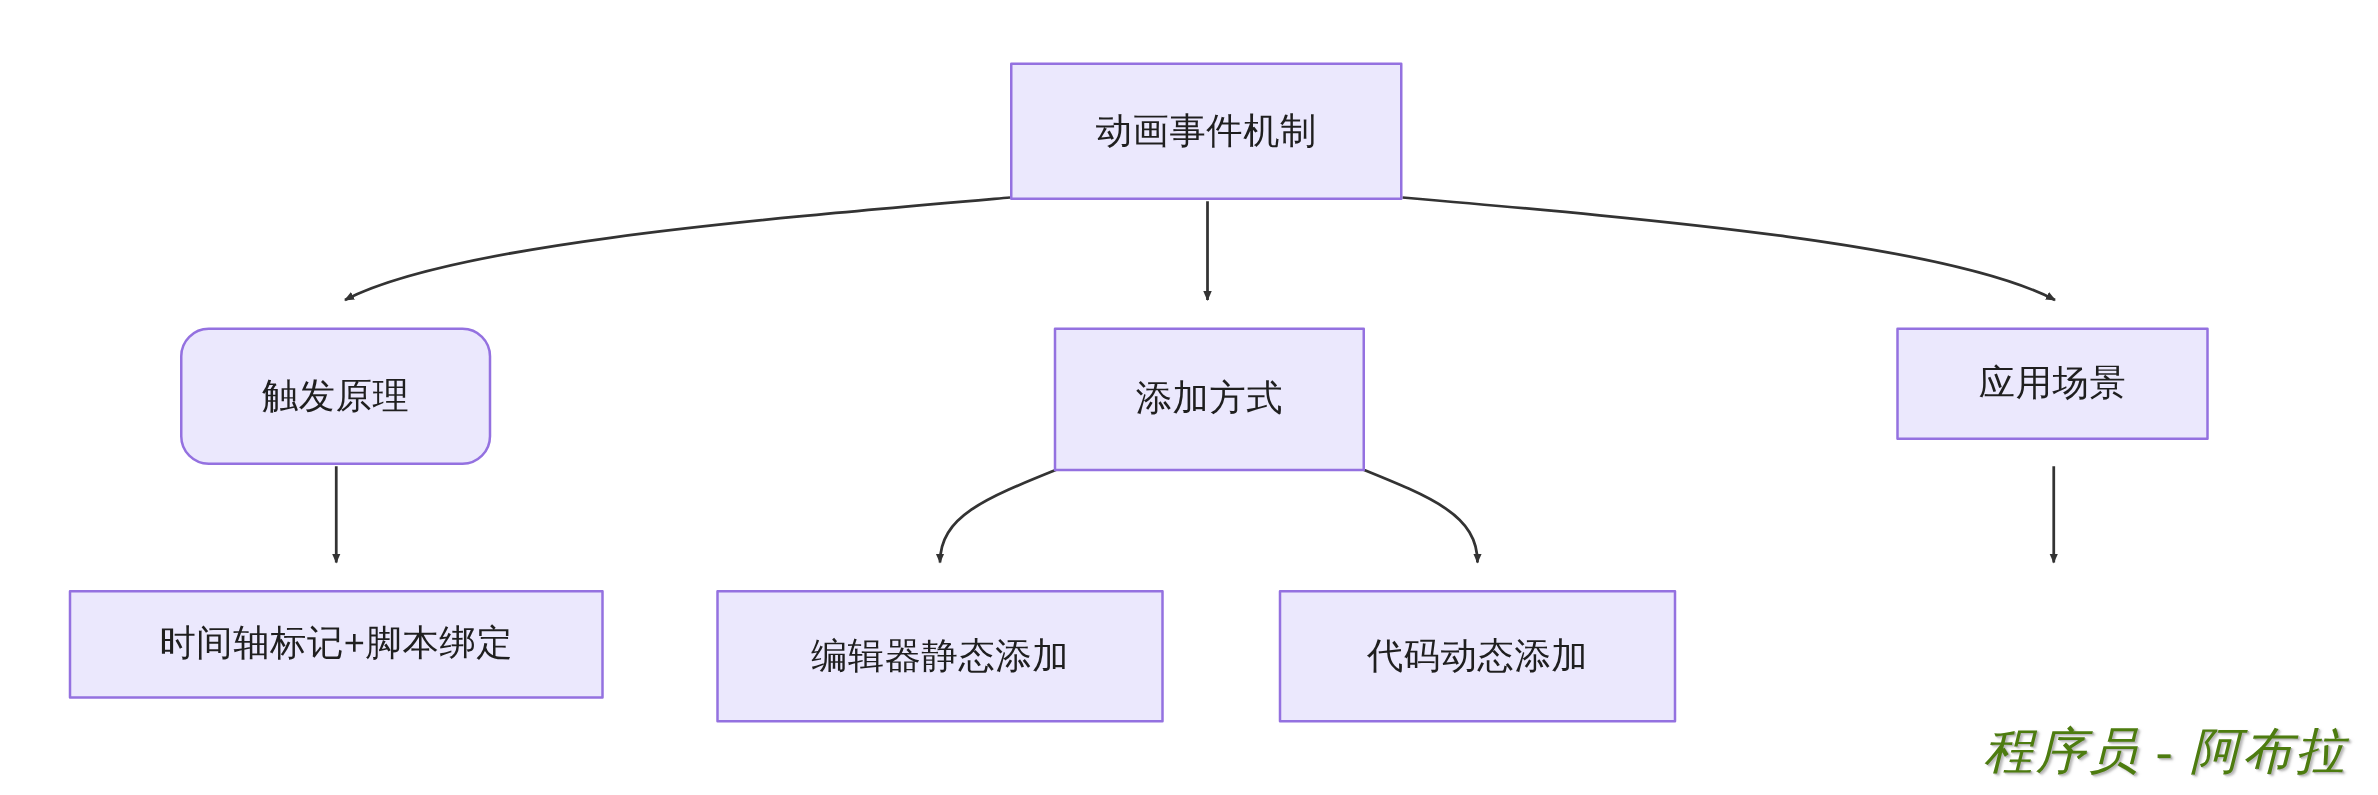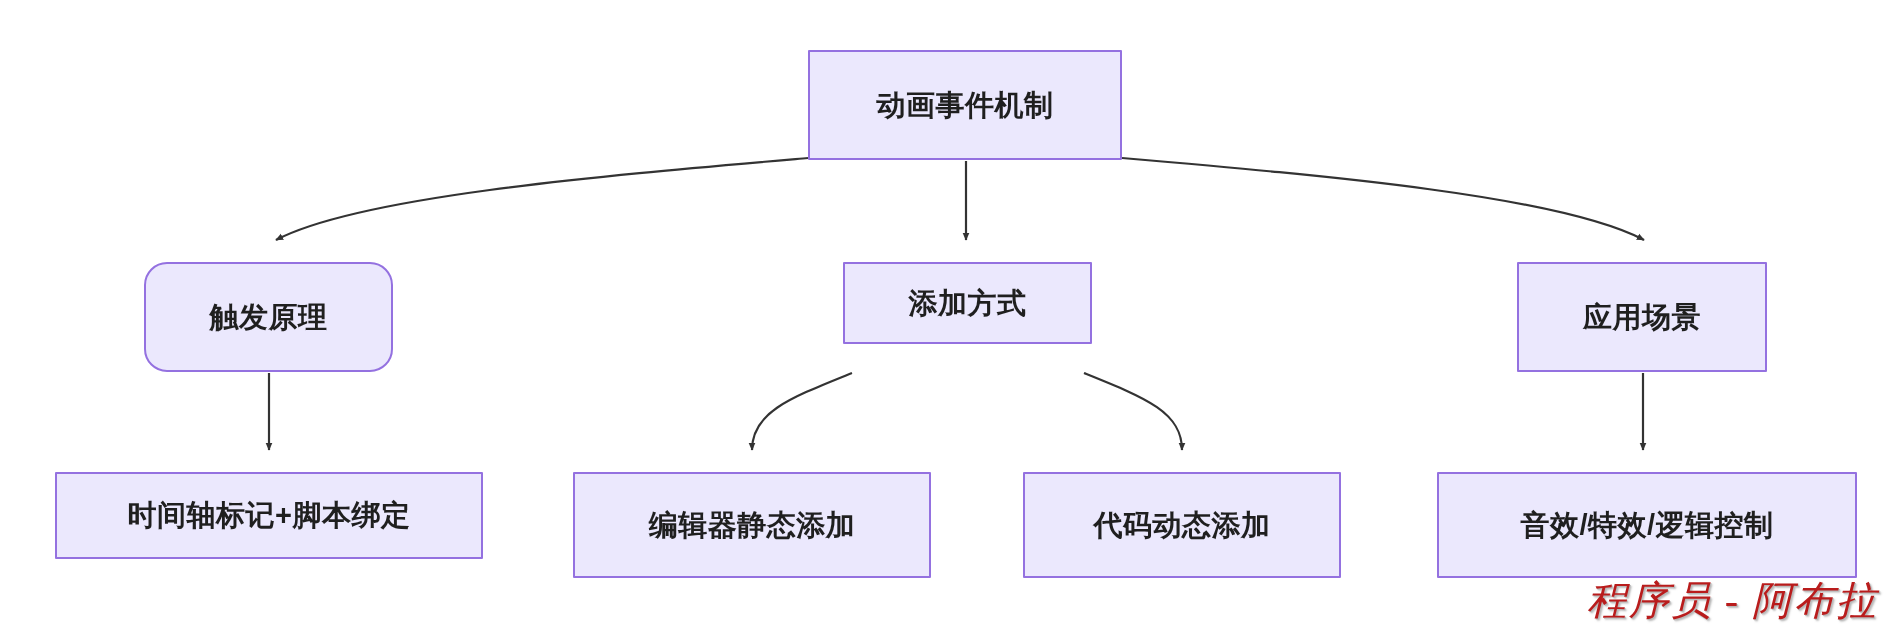--- a/index.html
+++ b/index.html
@@ -36,48 +36,48 @@
     align-items: center;
     justify-content: center;
     text-align: center;
   }
   .node .node-label {
     color: #1f1f1f;
     font-size: 29px;
     line-height: 1.2;
     letter-spacing: 0.5px;
     white-space: nowrap;
-    font-weight: 700;
+    font-weight: 400;
   }
   
   #node-root {
     left: 808px;
     top: 50px;
     width: 314px;
     height: 110px;
   }
   
   #node-trigger {
     left: 144px;
     top: 262px;
     width: 249px;
     height: 110px;
     border-radius: 23px;
   }
   #node-addmethod {
     left: 843px;
     top: 262px;
     width: 249px;
-    height: 82px;
+    height: 115px;
   }
   #node-usecase {
     left: 1517px;
     top: 262px;
     width: 250px;
-    height: 110px;
+    height: 90px;
   }
   
   #node-timeline {
     left: 55px;
     top: 472px;
     width: 428px;
     height: 87px;
   }
   #node-editor {
     left: 573px;
@@ -97,21 +97,21 @@
     width: 420px;
     height: 106px;
   }
   .watermark {
     position: absolute;
     right: 24px;
     bottom: 8px;
     font-family: "Liberation Serif", "DejaVu Serif", serif;
     font-size: 40px;
     font-style: italic;
-    color: #b91c1c;
+    color: #4d7c0f;
     text-shadow: 1px 1px 0 #b9b9b9, 2px 2px 2px rgba(130,130,130,0.55);
     letter-spacing: 2px;
     white-space: nowrap;
     user-select: none;
   }
 </style>
 </head>
 <body>
 
 <div id="canvas">
@@ -159,19 +159,16 @@
   </div>
 
   <div class="node" id="node-code">
     <span class="node-label">代码动态添加</span>
   </div>
 
   <div class="node" id="node-editor">
     <span class="node-label">编辑器静态添加</span>
   </div>
 
-  <div class="node" id="node-effects">
-    <span class="node-label">音效/特效/逻辑控制</span>
-  </div>
 
   <div class="watermark">程序员 - 阿布拉</div>
 
 </div>
 
 </body></html>

